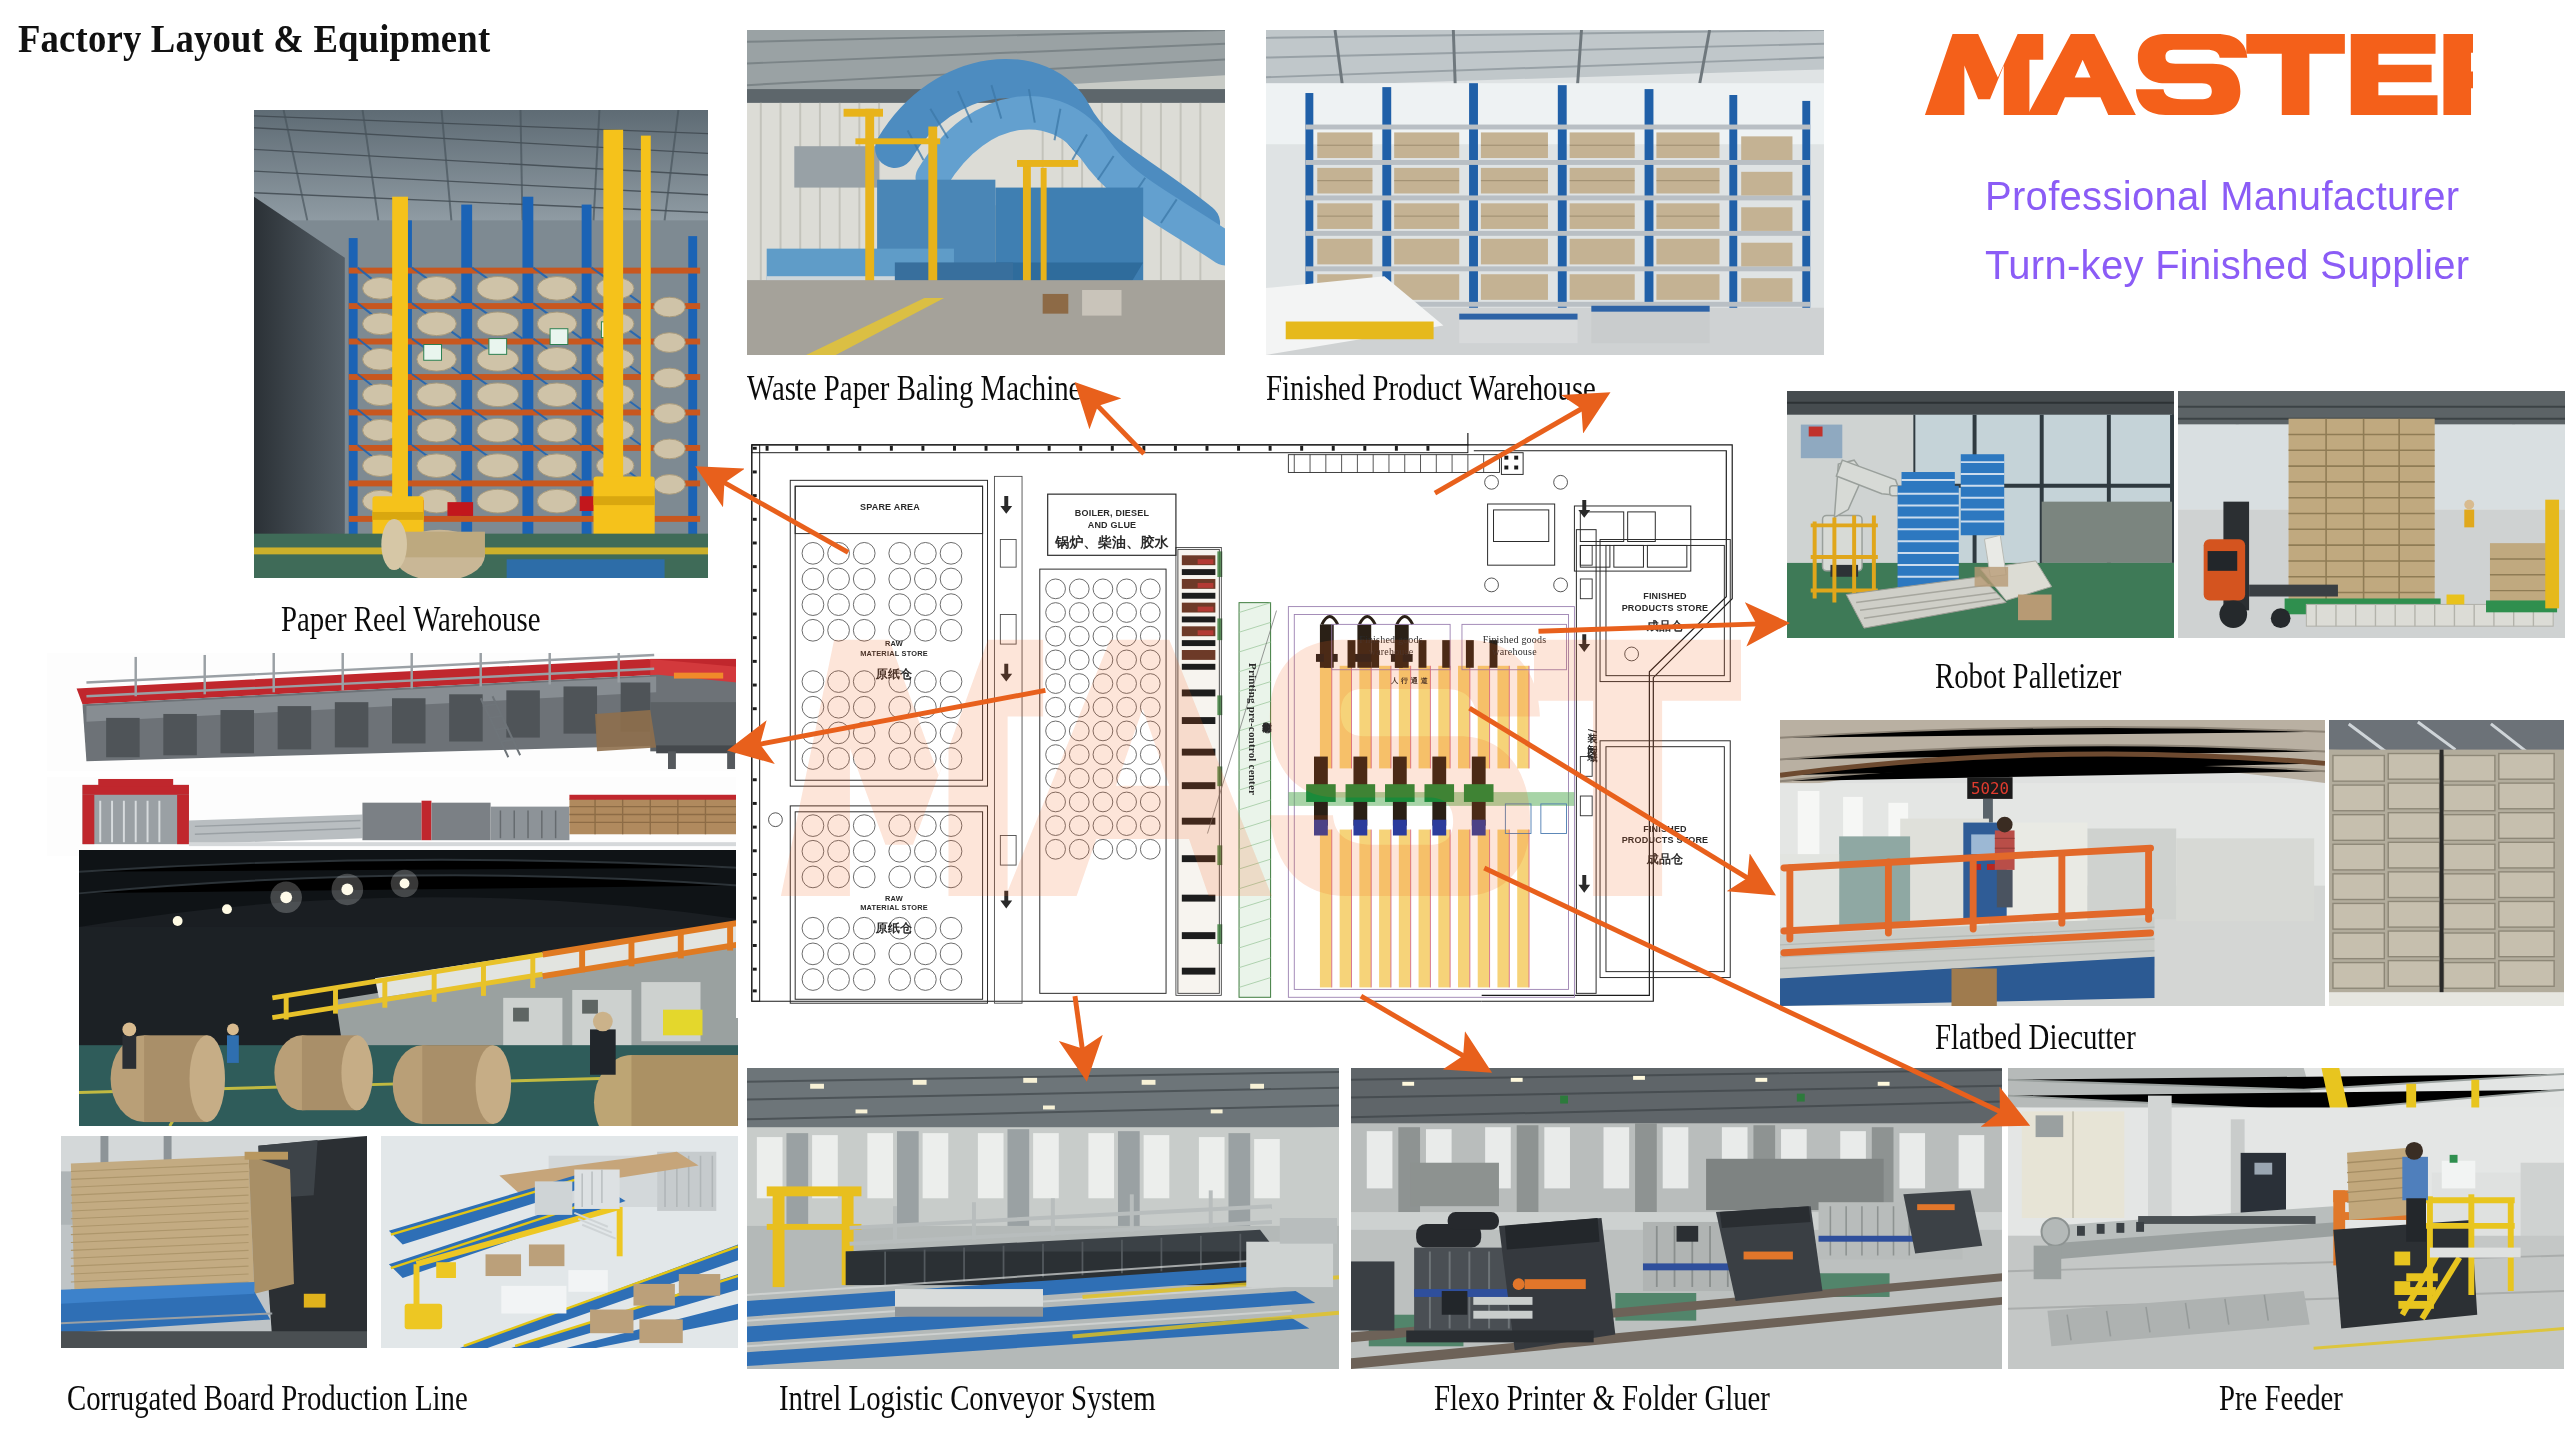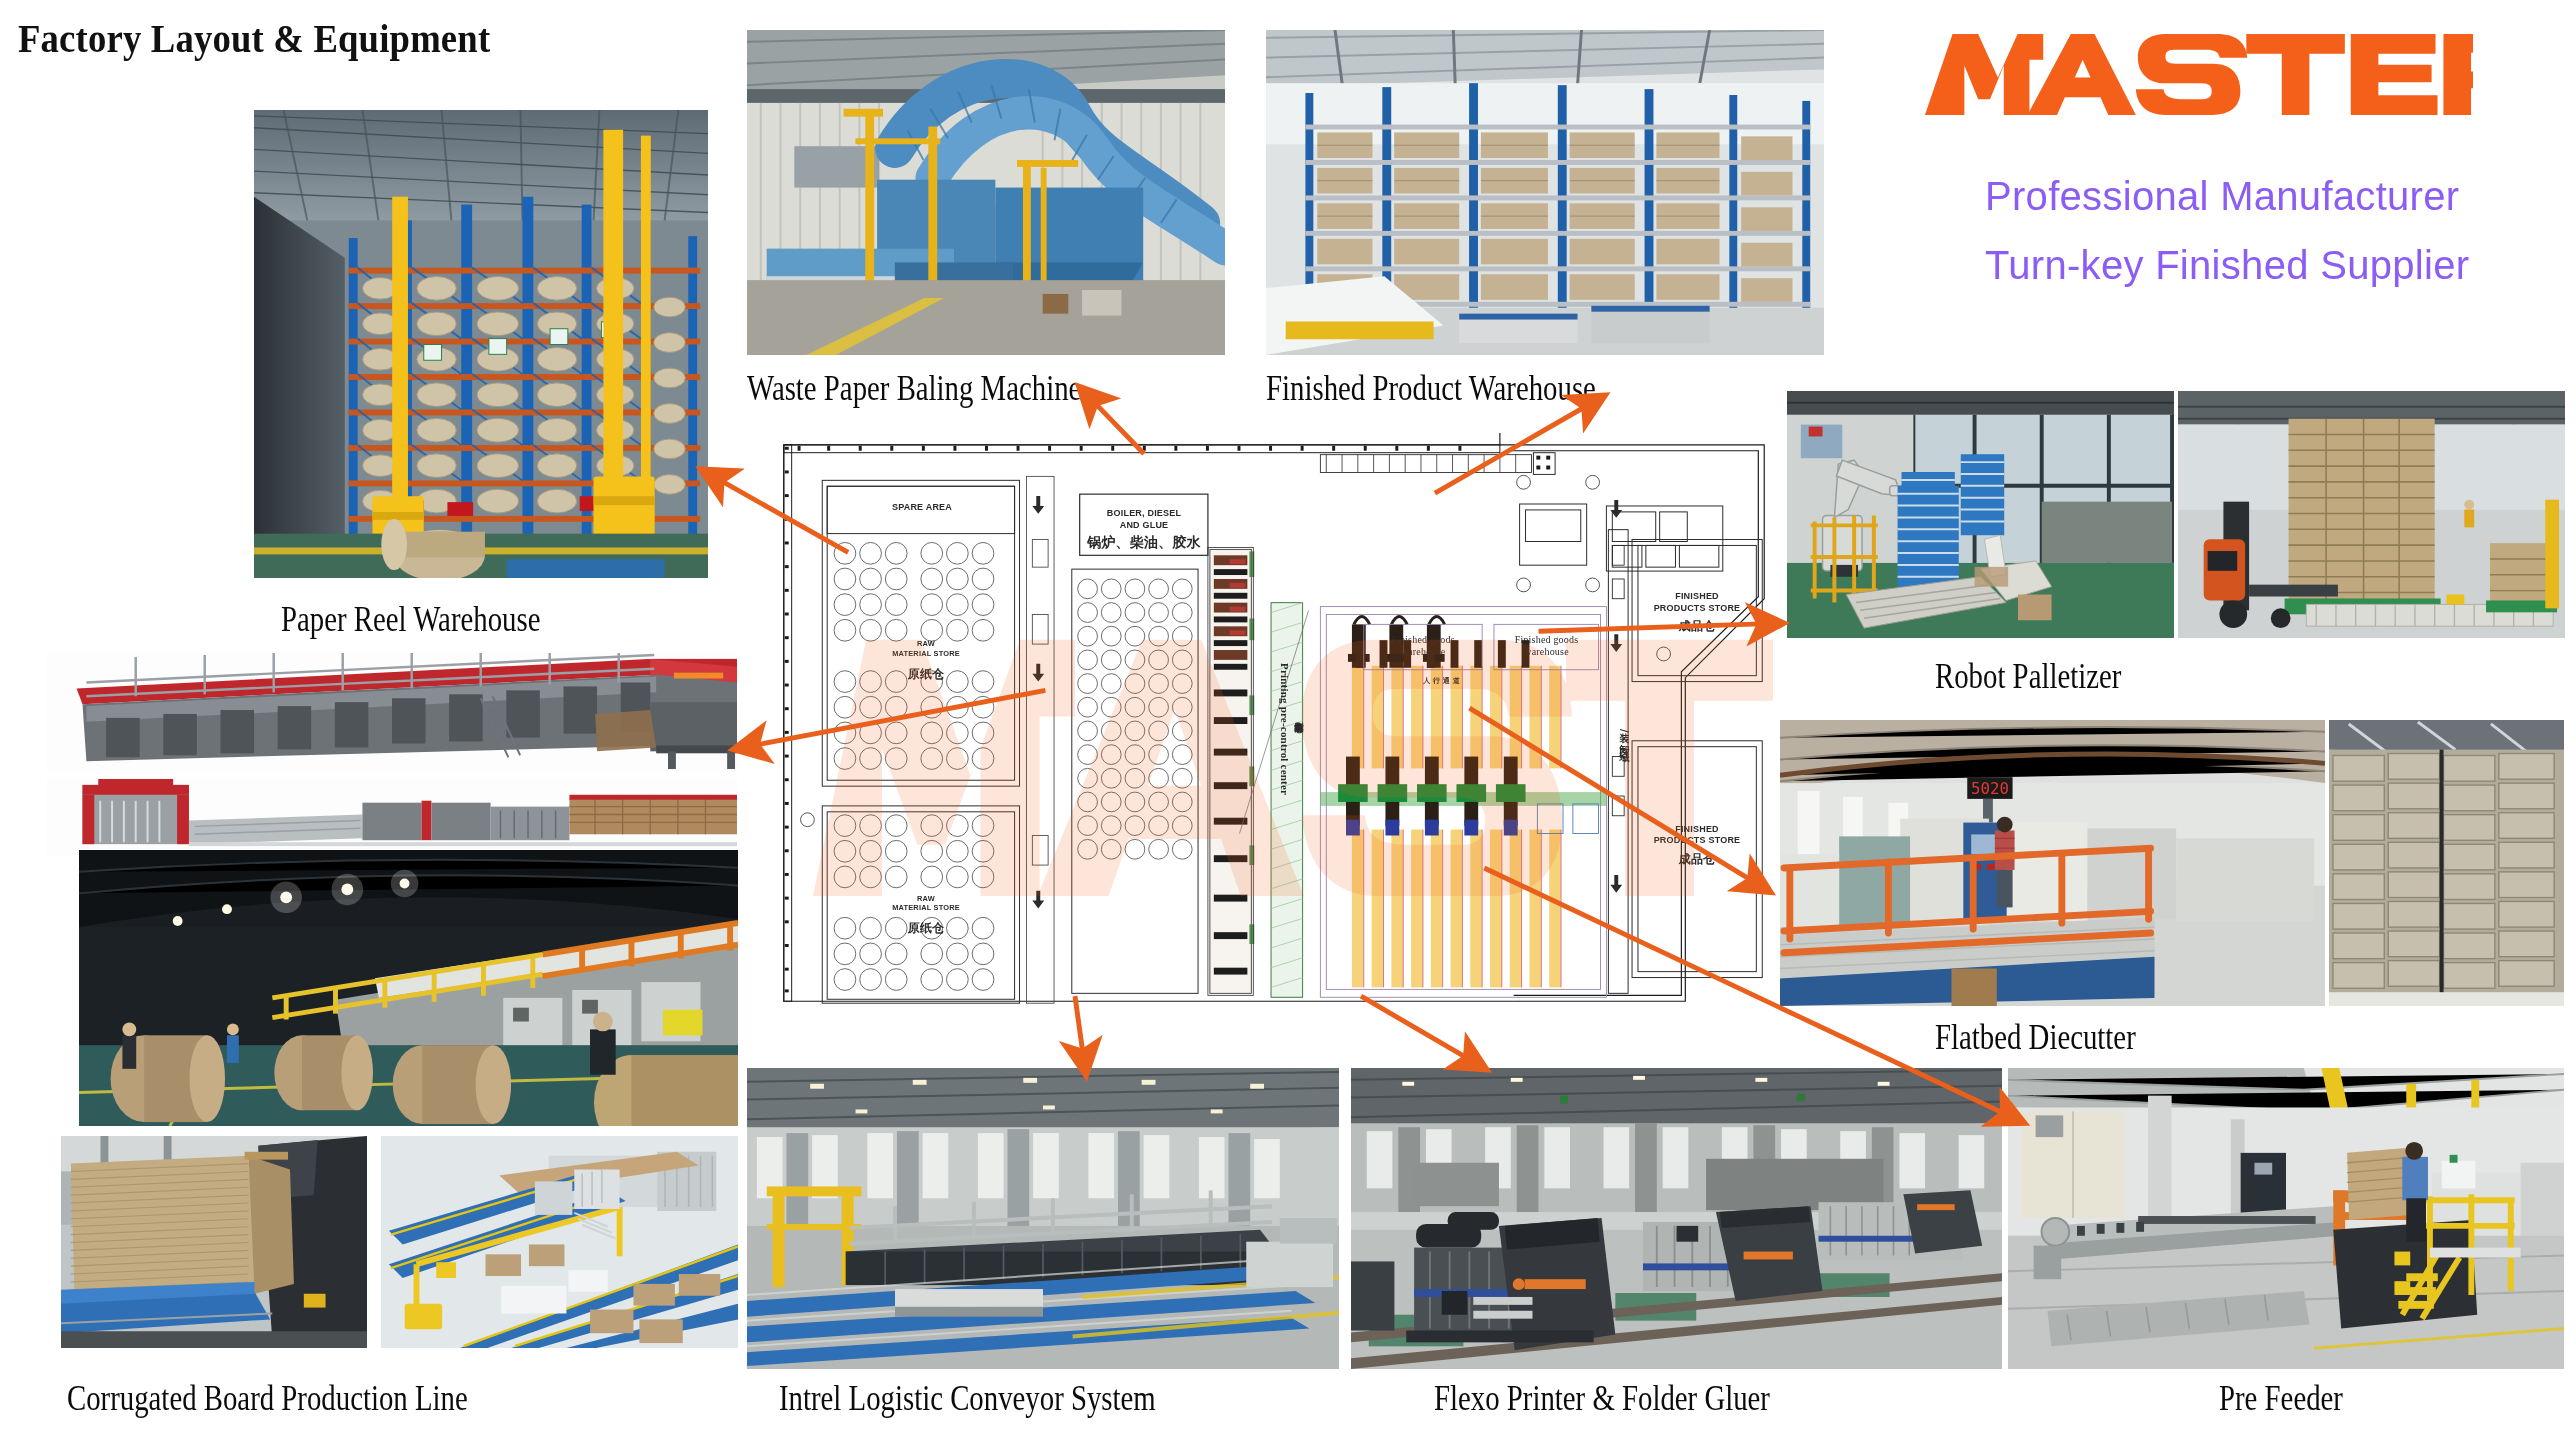--- a/index.html
+++ b/index.html
@@ -40,21 +40,21 @@
   .tagline {
     position: absolute; left: 1970px;
     font-family: "Liberation Sans", "DejaVu Sans", sans-serif;
     font-size: 40px; color:#8b5cf6; white-space: nowrap;
     letter-spacing: 0.3px;
     margin-left: 15px;
   }
 
   
   #plan {
-    position:absolute; left: 768px; top: 431px; width: 1012px; height: 587px;
+    position:absolute; left: 736px; top: 431px; width: 1012px; height: 587px;
     background:#14b8a6; overflow:hidden;
   }
   #plan svg { position:absolute; inset:0; width:100%; height:100%; }
   .planlbl {
     position:absolute; font-family:"Liberation Sans","DejaVu Sans",sans-serif;
     font-size: 9px; font-weight:700; color:#2a2a2a; text-align:center;
     line-height:1.15; letter-spacing:0.2px;
   }
   .planlbl.sm { font-size: 7.4px; font-weight:600; }
   .planlbl.cn { font-family:"DejaVu Sans", sans-serif; font-size:12px; font-weight:700; }

